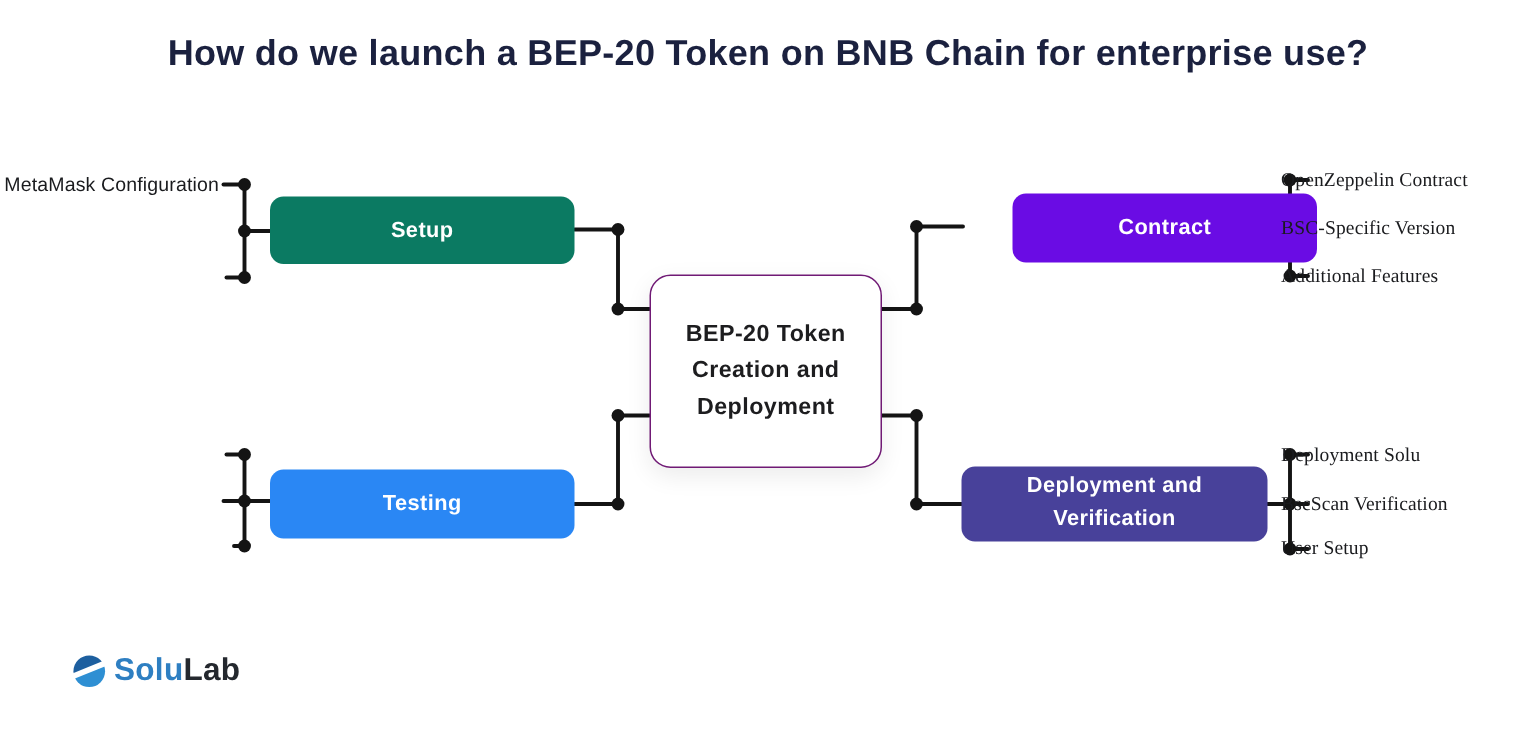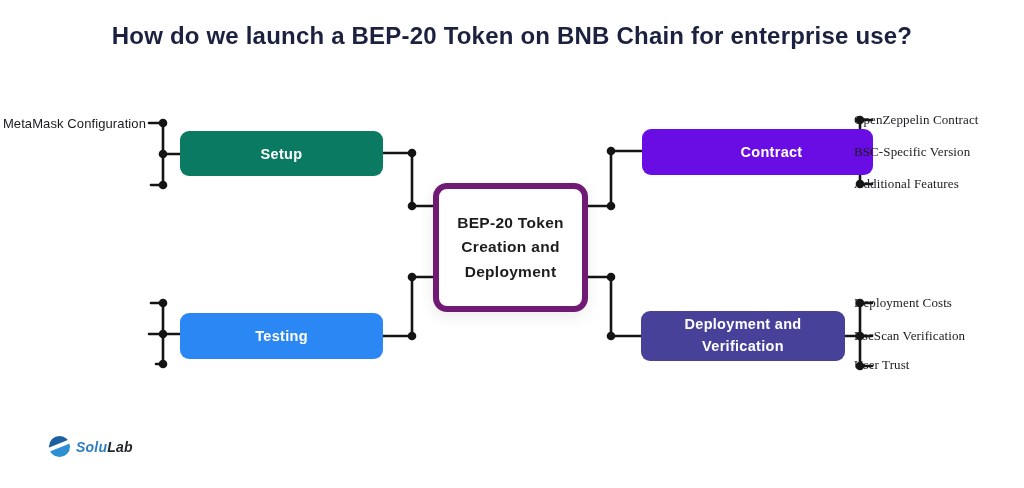--- a/index.html
+++ b/index.html
@@ -11,36 +11,36 @@
     position:absolute;top:22px;left:0;right:0;text-align:center;
     font-size:24px;font-weight:800;color:#1b213f;letter-spacing:.2px;
   }
   .connector-layer{position:absolute;top:0;left:0;}
   .node{
     position:absolute;border-radius:9px;display:flex;align-items:center;justify-content:center;
     color:#ffffff;font-weight:700;font-size:14.5px;text-align:center;letter-spacing:.3px;
   }
   .node-setup{left:180px;top:131px;width:203px;height:45px;}
   .node-testing{left:180px;top:313px;width:203px;height:46px;}
-  .node-contract{left:642px;top:129px;width:203px;height:46px;padding-left:28px;}
+  .node-contract{left:675px;top:129px;width:203px;height:46px;}
   .node-deployment{left:641px;top:311px;width:204px;height:50px;line-height:1.5;padding:0 20px;box-sizing:border-box;}
   .node-center{
     left:433px;top:183px;width:155px;height:129px;background:#ffffff;
-    border:6px solid #701a75;border-radius:14px;
+    border:1px solid #701a75;border-radius:14px;
     box-shadow:0 5px 16px rgba(0,0,0,.08);
     color:#1d1d1f;font-size:15.5px;line-height:1.55;padding:0 14px;box-sizing:border-box;
   }
   .leaf{
     position:absolute;font-size:13px;color:#1a1b1e;font-weight:500;
     transform:translateY(-50%);white-space:nowrap;letter-spacing:.1px;
   }
   .leaf-left{left:0;width:146px;text-align:right;}
   .leaf-right{left:854px;text-align:left;font-family:Liberation Serif, serif;}
   .logo{position:absolute;left:48px;top:435px;display:flex;align-items:center;gap:5px;}
-  .logo-text{font-size:14px;font-weight:700;letter-spacing:.2px;font-style:italic;}
+  .logo-text{font-size:21px;font-weight:700;letter-spacing:.2px;}
   .logo-solu{color:#2e7fc2;}
   .logo-lab{color:#24282e;}
 </style>
 </head>
 <body>
 
 <div class="canvas">
 
   <div class="title">How do we launch a BEP-20 Token on BNB Chain for enterprise use?</div>
 
@@ -104,23 +104,23 @@
   <div class="node node-setup" style="background: rgb(11, 122, 98);">Setup</div>
   <div class="node node-testing" style="background: rgb(42, 135, 244);">Testing</div>
   <div class="node node-contract" style="background: rgb(106, 12, 228);">Contract</div>
   <div class="node node-deployment" style="background: rgb(72, 65, 154);">Deployment and Verification</div>
 
   <div class="leaf leaf-left" style="top:123px">MetaMask Configuration</div>
 
   <div class="leaf leaf-right" style="top:120px">OpenZeppelin Contract</div>
   <div class="leaf leaf-right" style="top:152px">BSC-Specific Version</div>
   <div class="leaf leaf-right" style="top:184px">Additional Features</div>
-  <div class="leaf leaf-right" style="top:303px">Deployment Costs</div>
+  <div class="leaf leaf-right" style="top:303px">Deployment Solu</div>
   <div class="leaf leaf-right" style="top:336px">BscScan Verification</div>
-  <div class="leaf leaf-right" style="top:365px">User Trust</div>
+  <div class="leaf leaf-right" style="top:365px">User Setup</div>
 
   <div class="logo">
     <svg width="23" height="23" viewBox="0 0 24 24">
       <defs>
           <clipPath id="lc">
             <circle cx="12" cy="12" r="11"></circle>
           </clipPath>
         </defs>
       <g clip-path="url(#lc)">
         <rect x="-8" y="-9" width="40" height="18" fill="#1d5f9f" transform="rotate(-22 12 12)"></rect>

